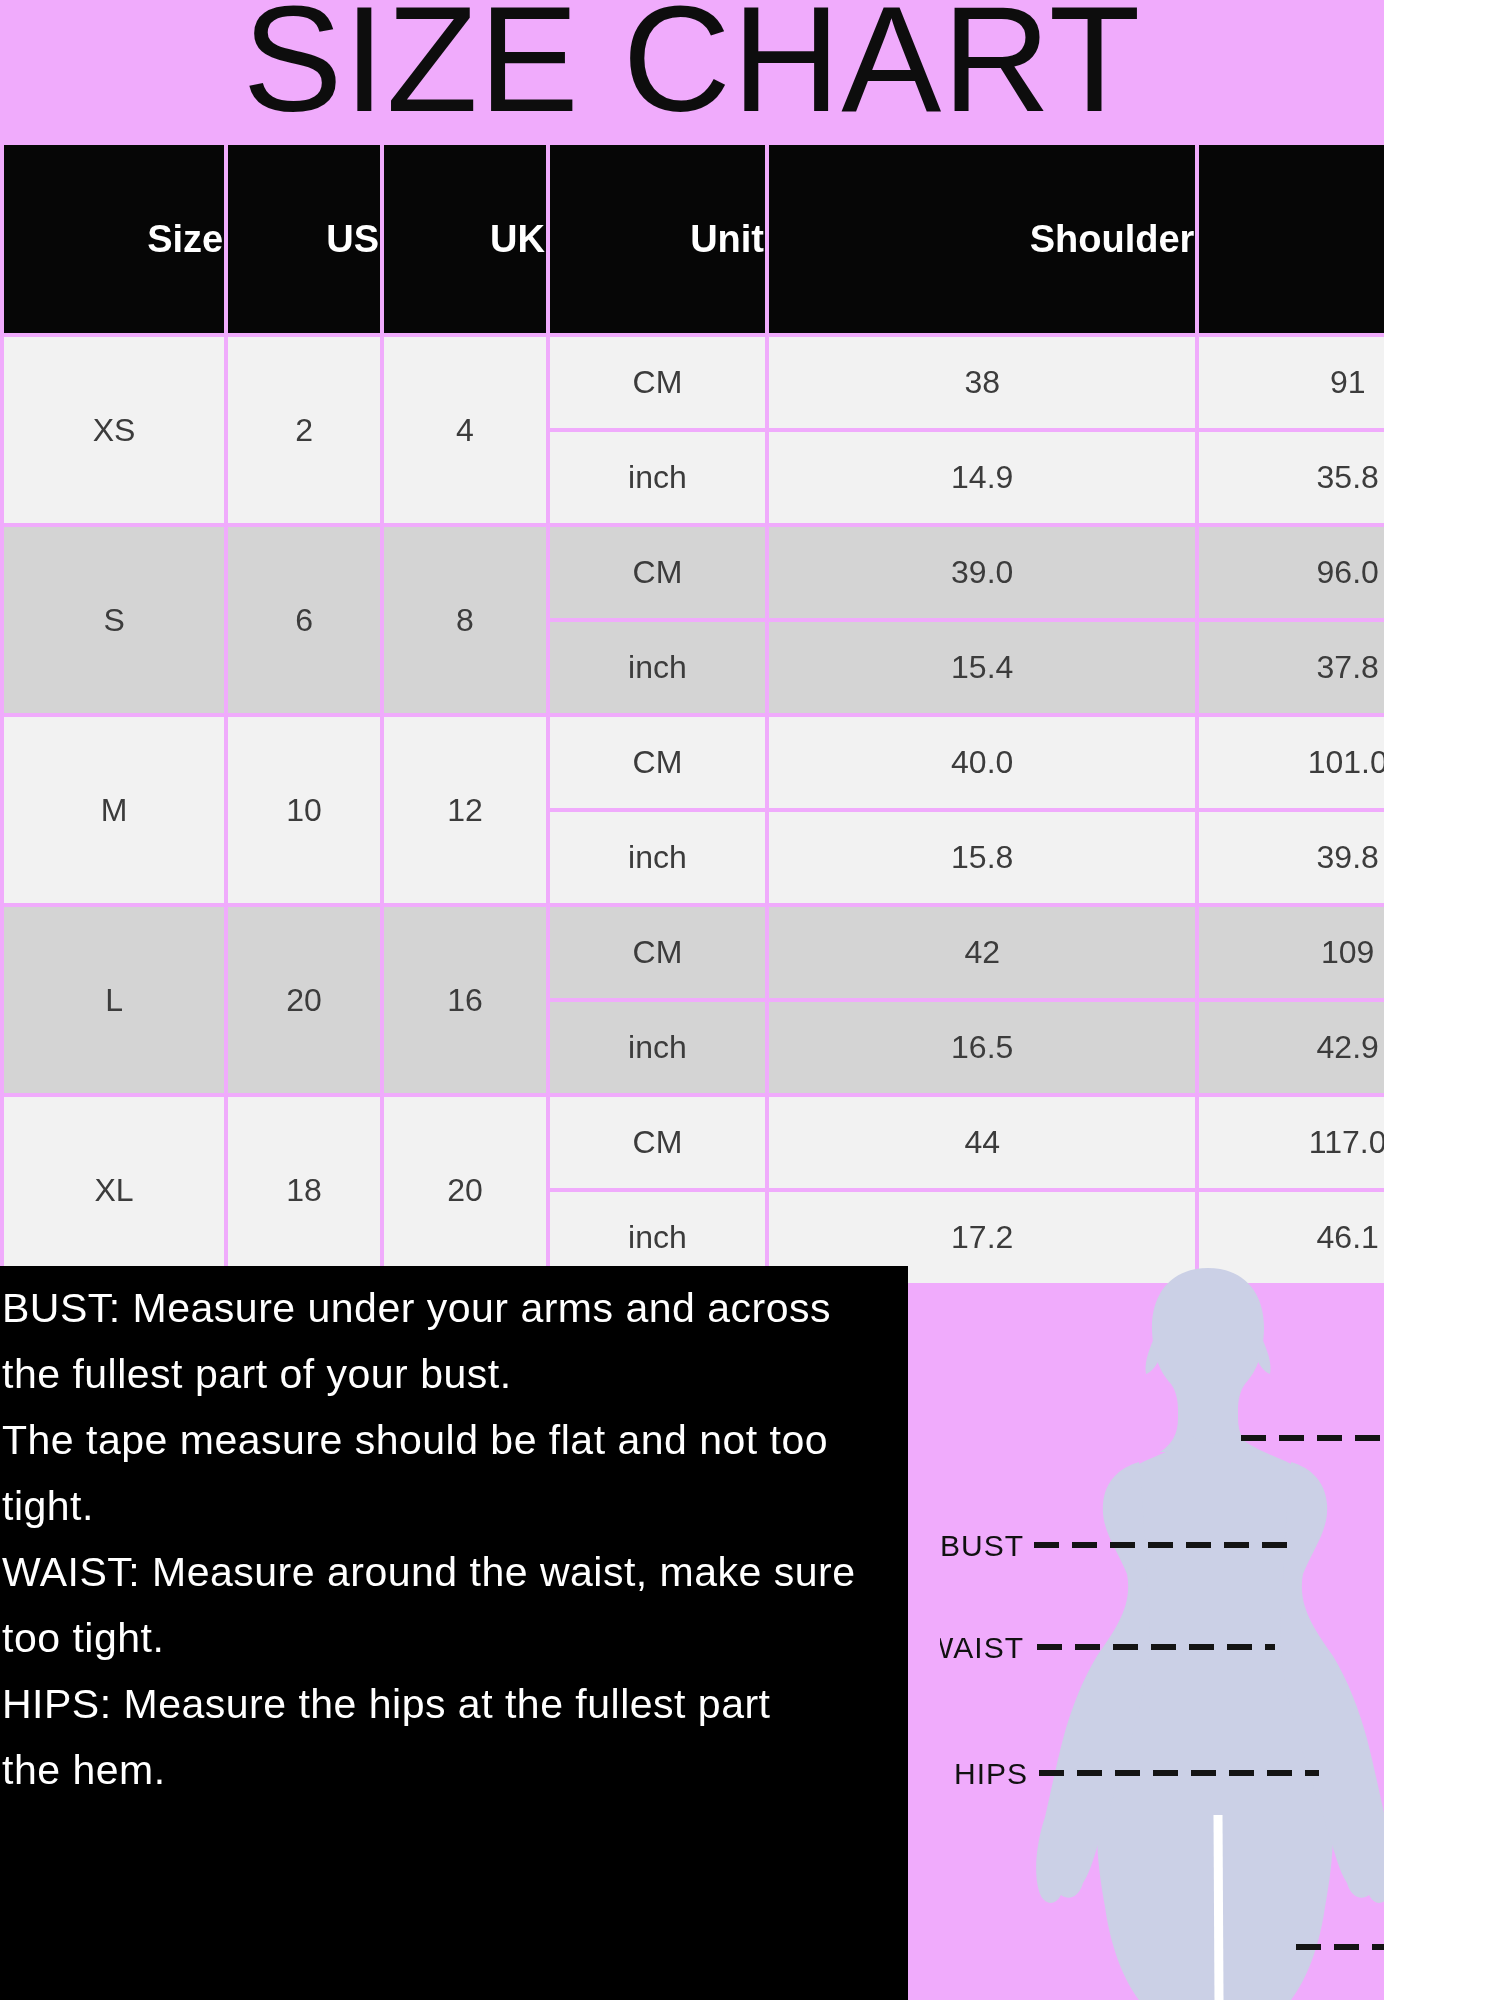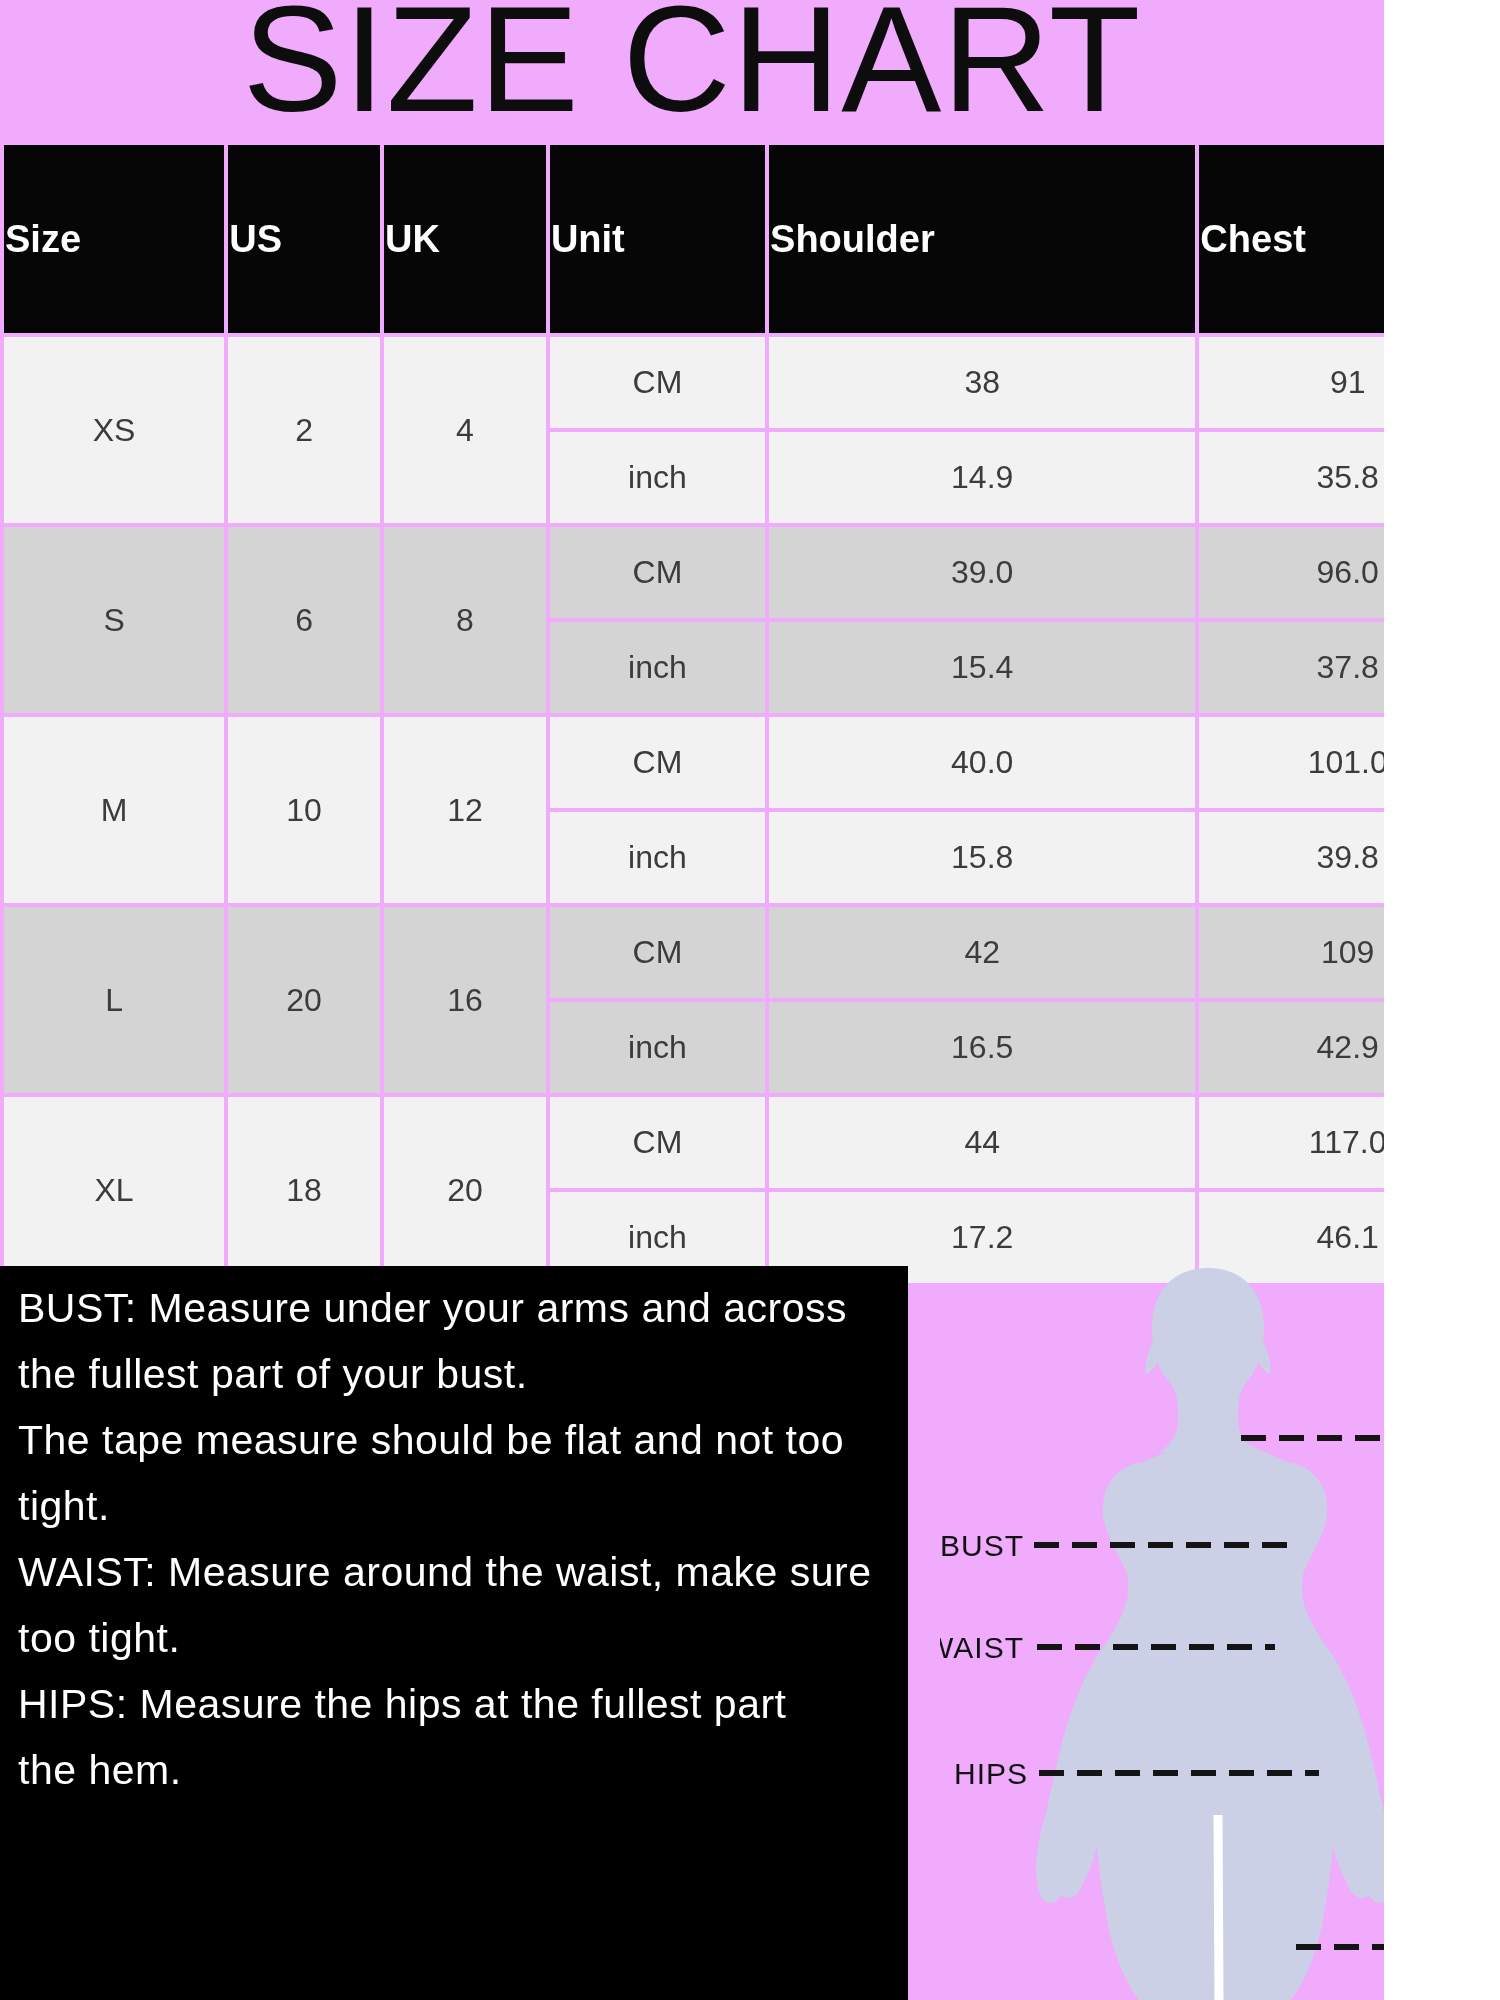--- a/index.html
+++ b/index.html
@@ -16,33 +16,33 @@
     white-space:nowrap;
   }
   
   table.sizetable {
     position:absolute; top:141px; left:0;
     width:1500px; table-layout:fixed;
     border-collapse:separate; border-spacing:4px;
   }
   table.sizetable th {
     height:186px; background:#060606; color:#ffffff;
-    font-size:38px; font-weight:bold; text-align:left; vertical-align:middle;
+    font-size:38px; font-weight:bold; text-align:right; vertical-align:middle;
   }
   table.sizetable td {
     height:89px; font-size:32px; font-weight:400; color:#3c3c3c;
     text-align:center; vertical-align:middle; overflow:hidden;
   }
   tr.light td { background:#f2f2f2; }
   tr.dark  td { background:#d4d4d4; }
   
   .instructions {
     position:absolute; left:0; top:1266px; width:908px; height:734px;
     background:#000000; color:#ffffff; box-sizing:border-box;
-    padding:9px 6px 0 18px; font-size:41px; line-height:66px;
+    padding:9px 6px 0 2px; font-size:41px; line-height:66px;
     letter-spacing:0.5px; white-space:nowrap;
   }
   
   .figure-svg { position:absolute; left:940px; top:1260px; width:560px; height:740px; }
   .figure-svg text { font-family:"Liberation Sans", sans-serif; fill:#111111; }
   .measure-label { font-size:30px; letter-spacing:1px; }
   .length-label  { font-size:33px; }
 </style>
 </head>
 <body>

